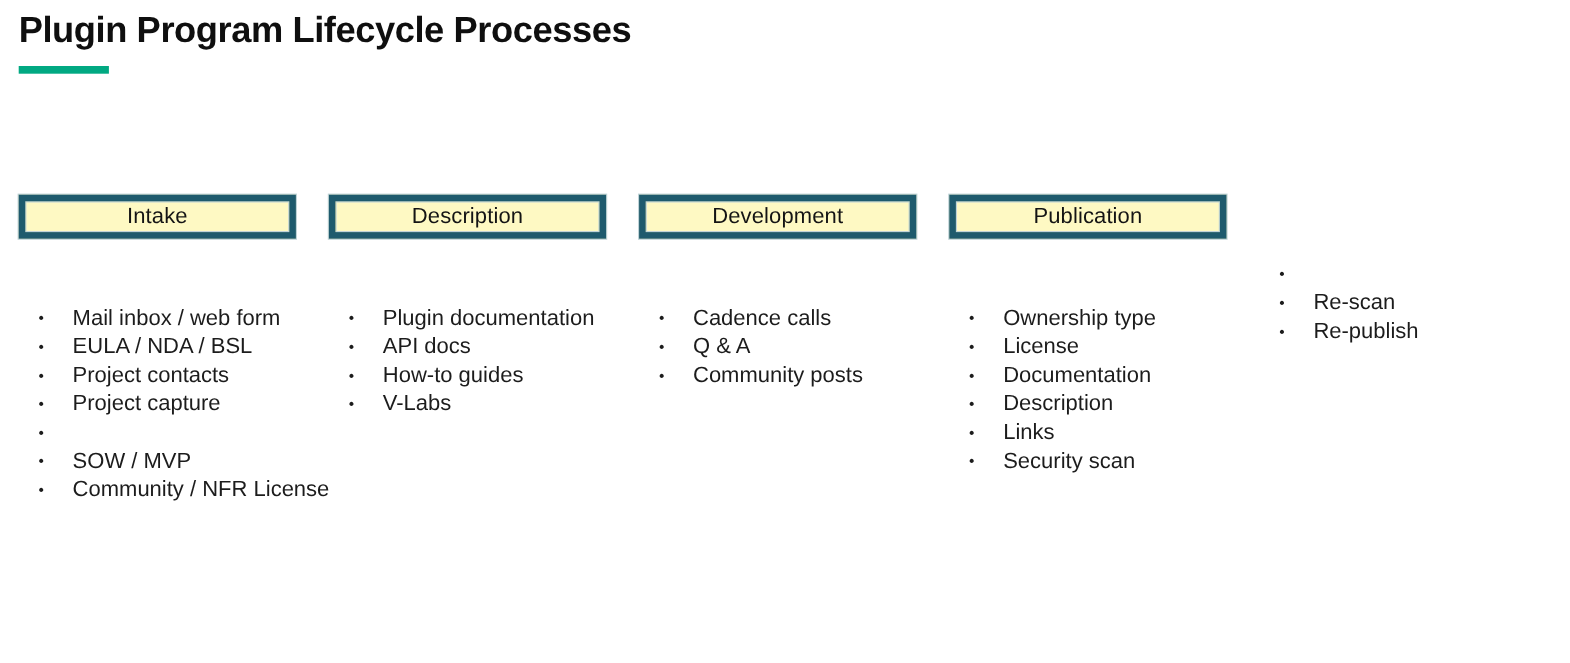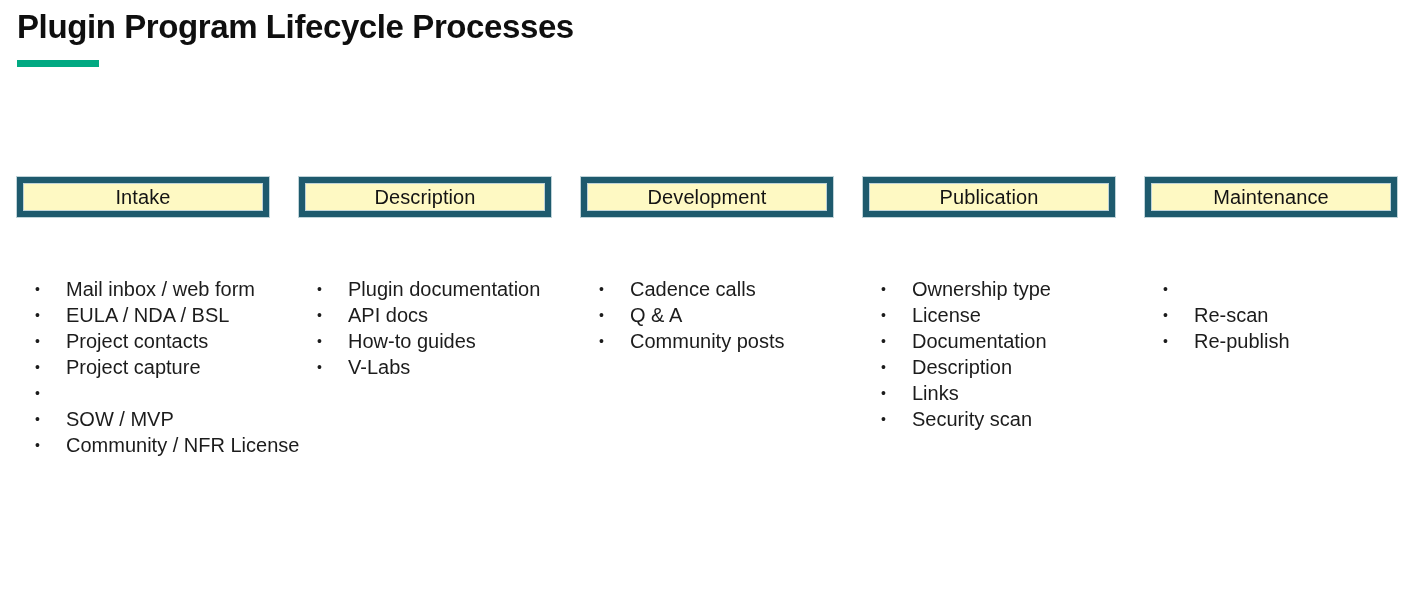--- a/index.html
+++ b/index.html
@@ -195,23 +195,20 @@
             <span class="item-text">Links</span>
           </li>
           <li>
             <span class="bullet">•</span>
             <span class="item-text">Security scan</span>
           </li>
         </ul>
     </section>
 
     <section class="col">
-      <div class="header-box">
-        <span class="header-label">Maintenance</span>
-      </div>
       <ul class="items">
           <li>
             <span class="bullet">•</span>
           </li>
           <li>
             <span class="bullet">•</span>
             <span class="item-text">Re-scan</span>
           </li>
           <li>
             <span class="bullet">•</span>

